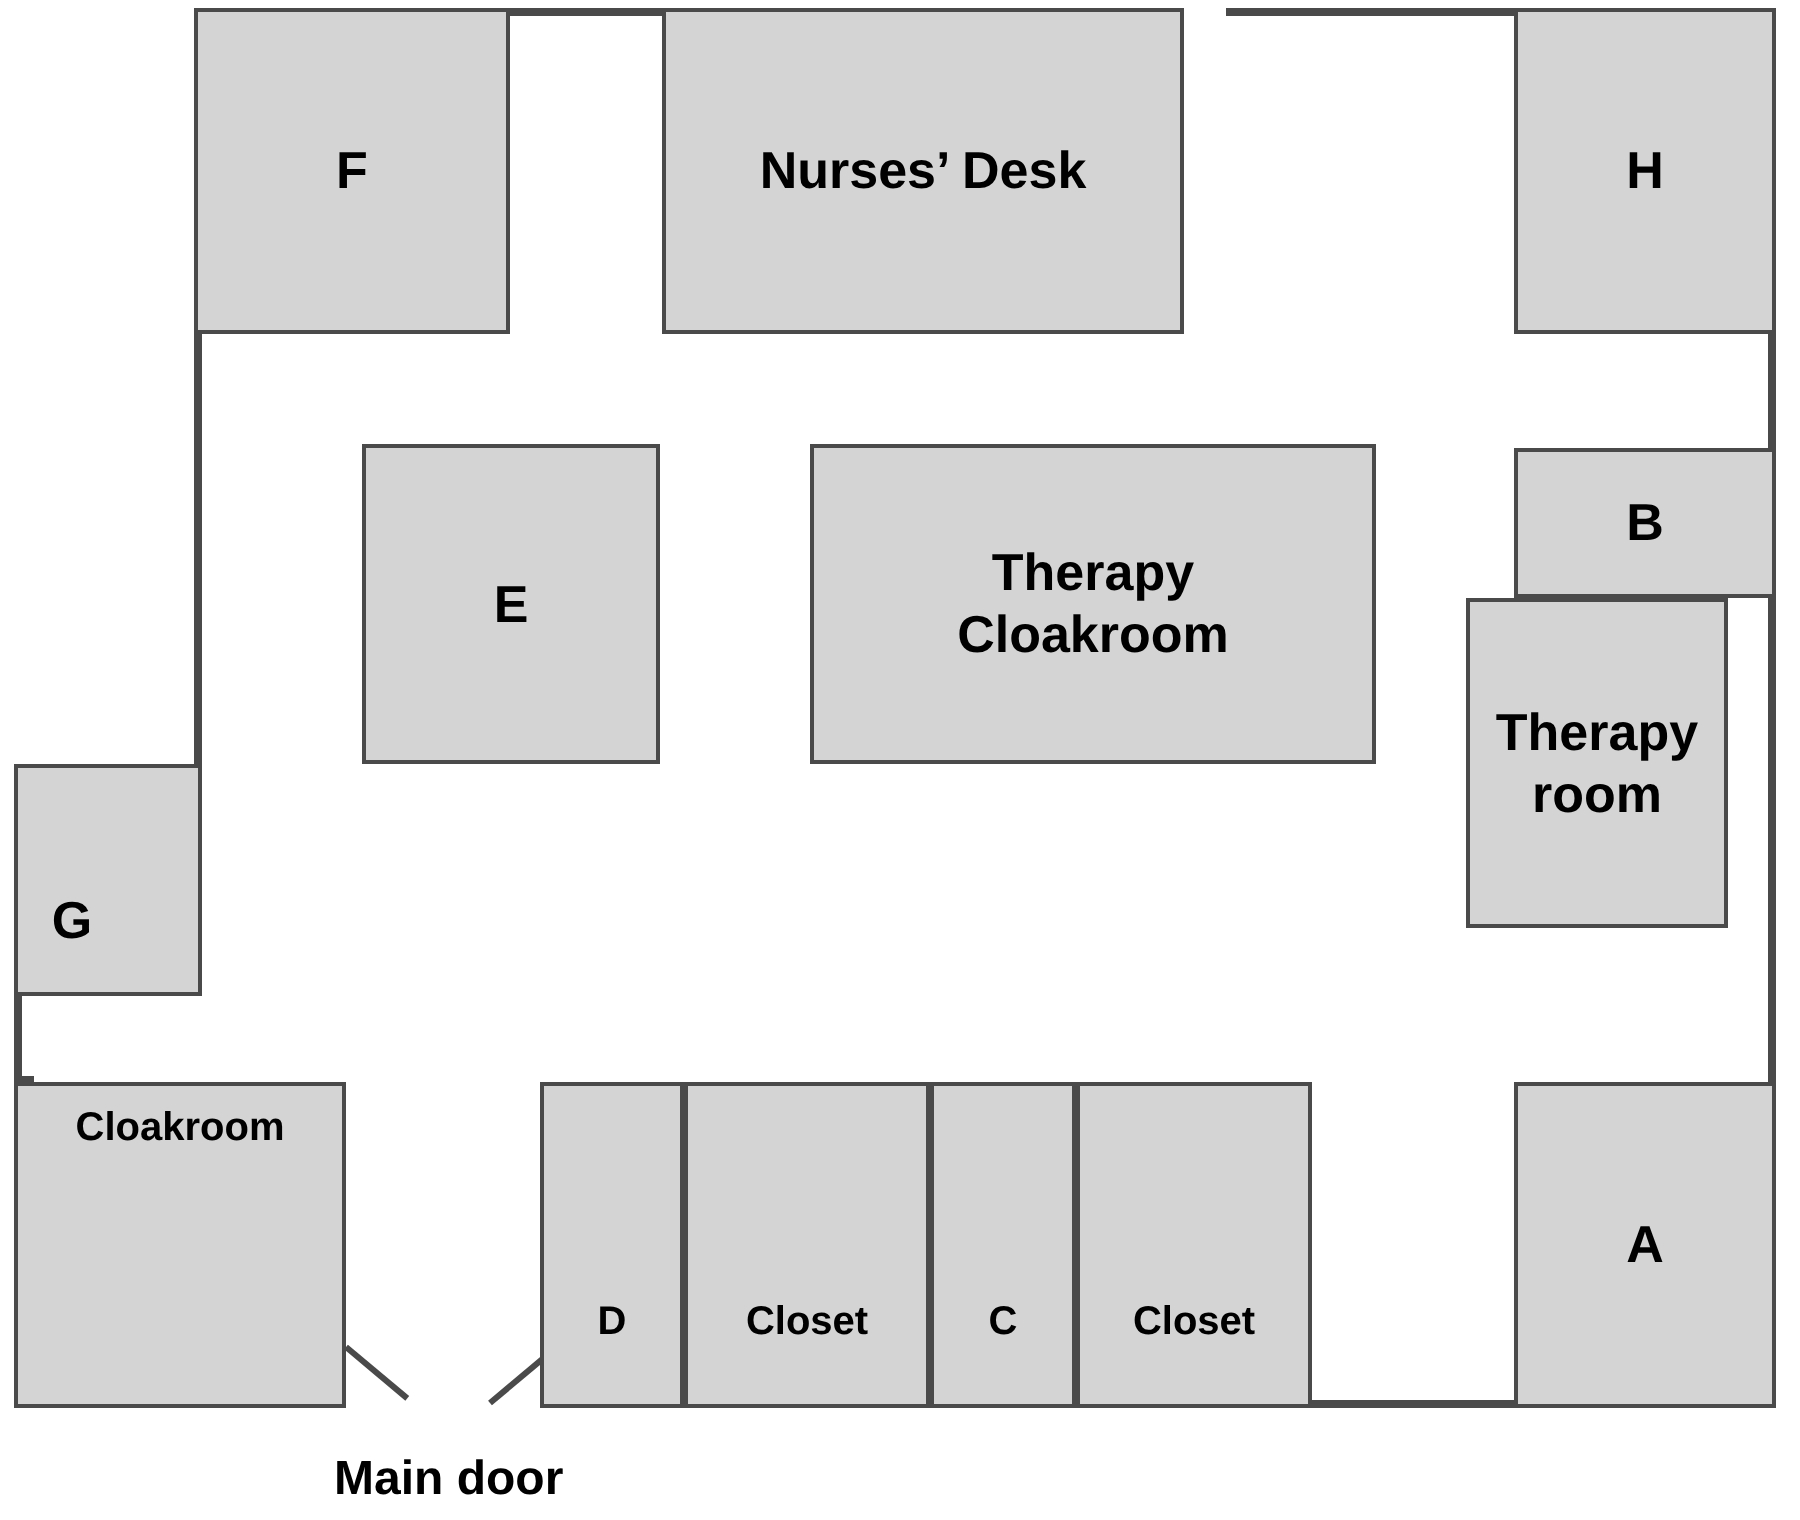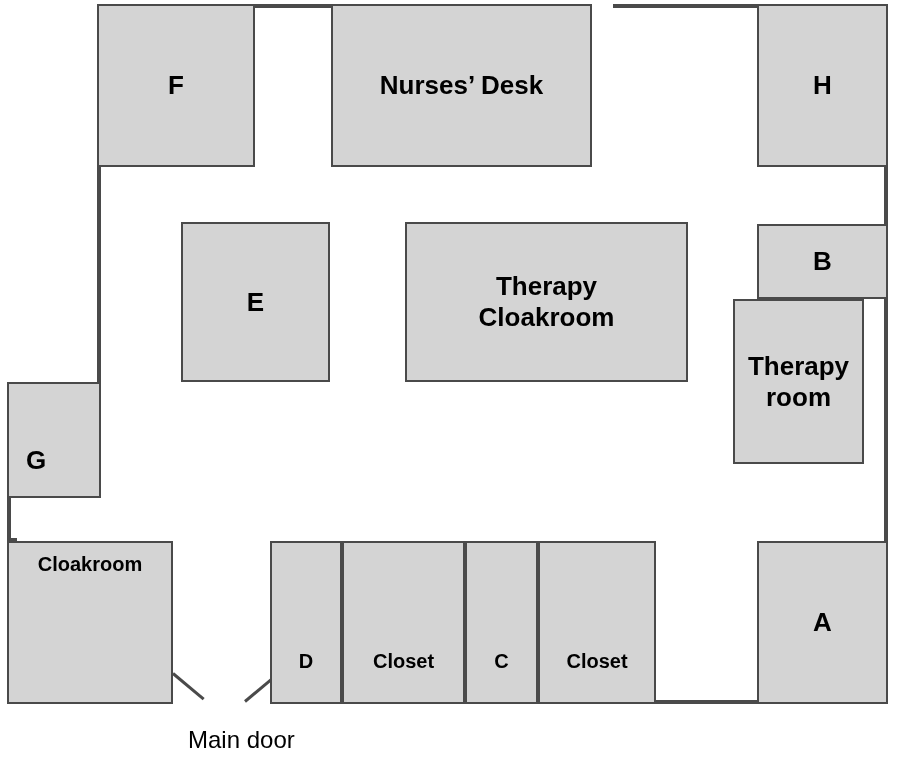--- a/index.html
+++ b/index.html
@@ -35,24 +35,23 @@
     position: absolute;
     background: #4a4a4a;
   }
   .door-line {
     position: absolute;
     background: #4a4a4a;
     transform-origin: left center;
   }
   .label-free {
     position: absolute;
-    font-weight: normal;
+    font-weight: bold;
     color: #000000;
     white-space: nowrap;
-    margin-left: 21px;
   }
   .fs-24 { font-size: 24px; }
   .fs-25 { font-size: 20px; }
   .fs-26 { font-size: 26px; }
 </style>
 </head>
 <body>
 
 <div id="floorplan">
 

